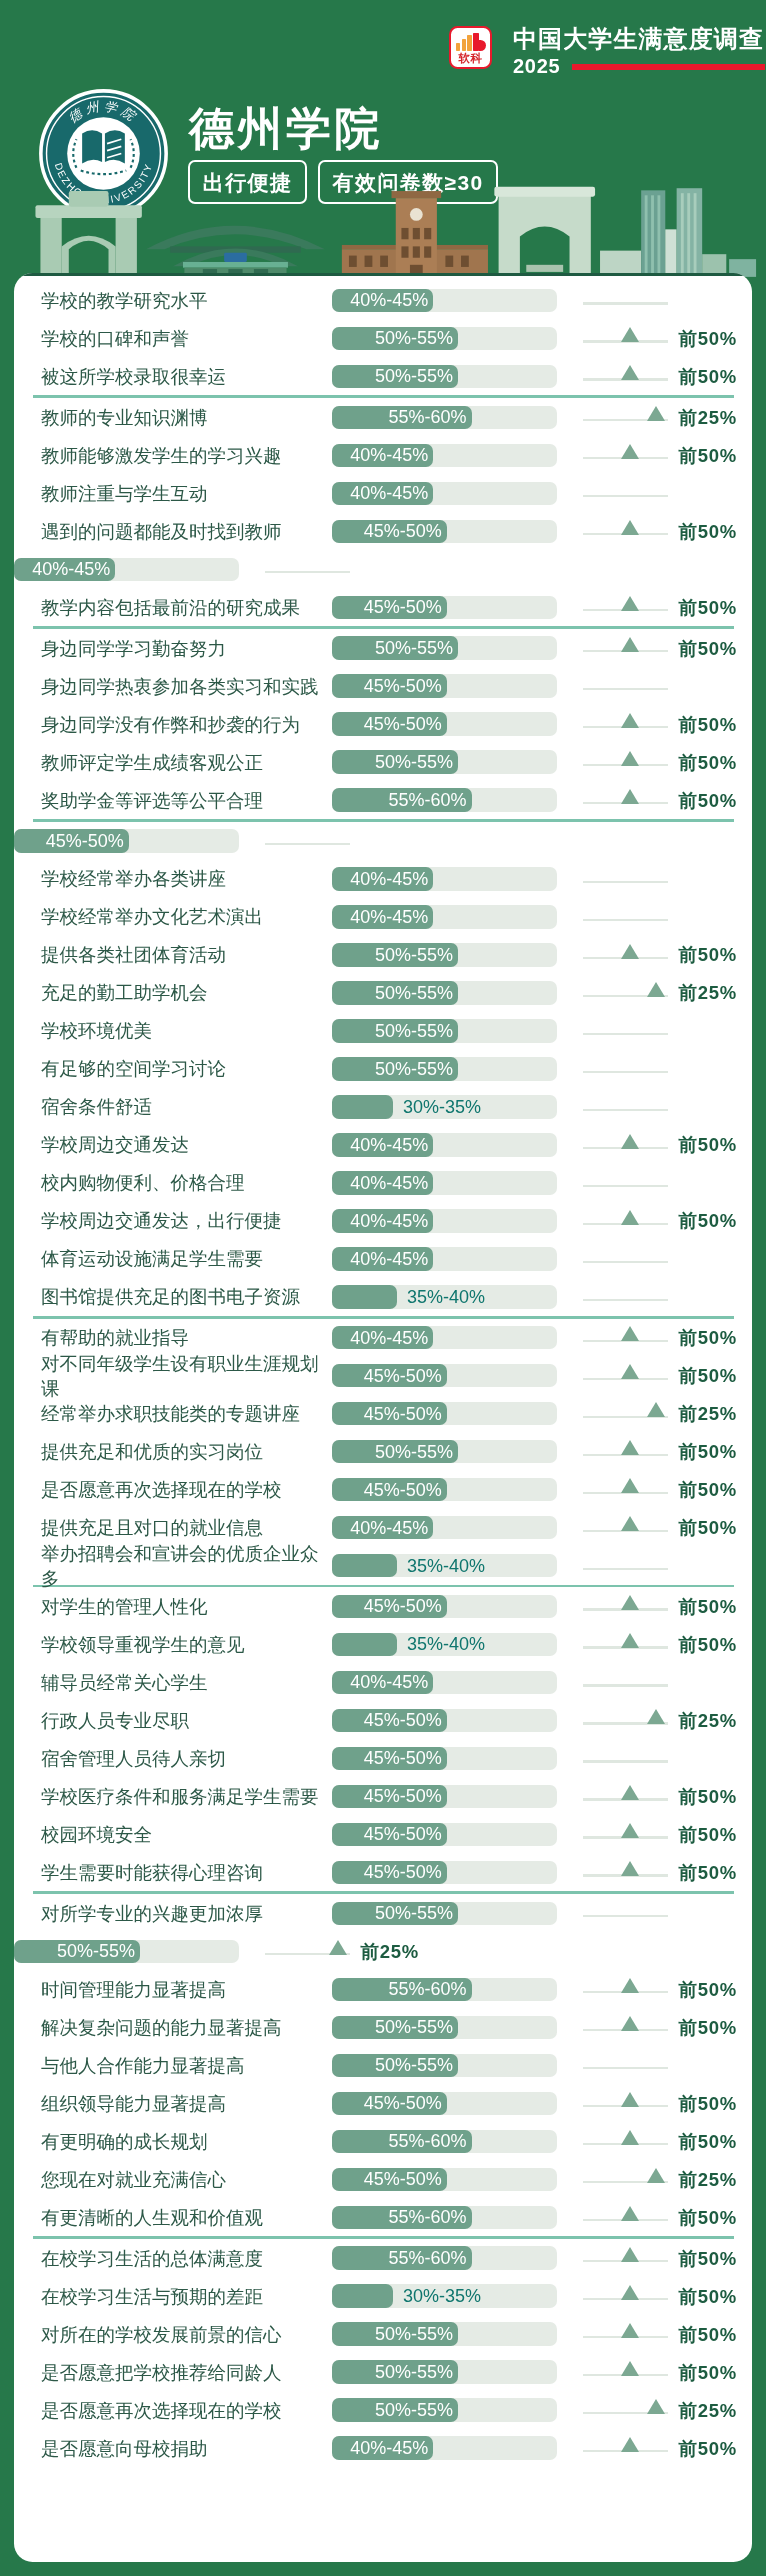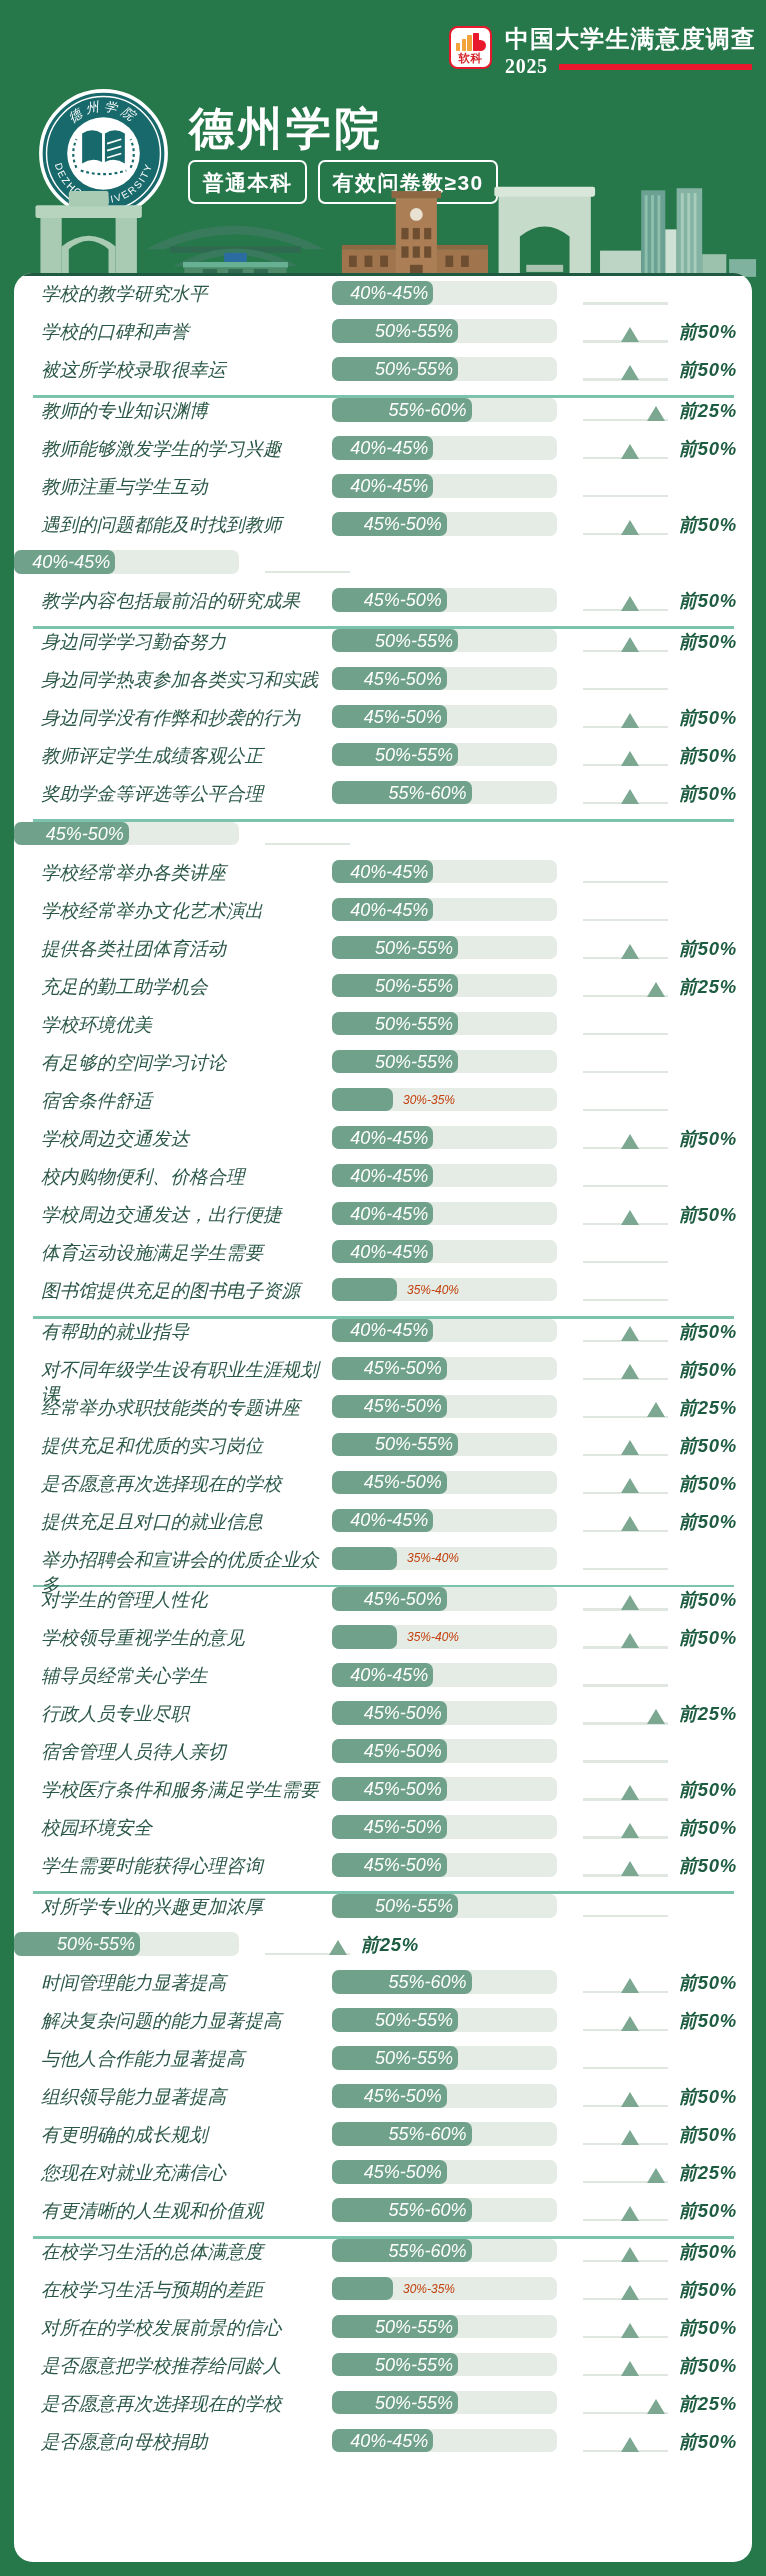--- a/index.html
+++ b/index.html
@@ -14,21 +14,21 @@
     box-sizing:border-box;position:relative;overflow:hidden;}
   .brand-bars{position:absolute;left:5px;top:5px;display:flex;align-items:flex-end;height:18.5px;}
   .bbar{width:4.3px;margin-right:1.4px;border-radius:0.7px;}
   .bbar1{height:8.5px;background:#f2a33c;}
   .bbar2{height:12px;background:#f2a33c;}
   .bbar3{height:16.3px;background:#f2a33c;}
   .bbarR{width:5.7px;height:18.5px;background:#e8192c;}
   .bbarRound{width:7px;height:11.4px;background:#e8192c;border-radius:0 7px 7px 0;margin-left:-1.4px;}
   .brand-ruanke{position:absolute;left:0;bottom:0.7px;width:100%;text-align:center;
     color:#d5262b;font-weight:bold;font-size:11.4px;letter-spacing:0.7px;}
-  .brand-text{margin-left:13px;color:#fff;font-family:Liberation Serif, serif;}
+  .brand-text{margin-left:21px;color:#fff;}
   .brand-title{font-size:24px;font-weight:bold;letter-spacing:1.1px;line-height:1.1;}
   .brand-sub{display:flex;align-items:center;margin-top:3.5px;}
   .brand-year{font-size:20px;font-weight:bold;letter-spacing:0.7px;}
   .brand-line{width:193px;height:5.7px;background:#e8192c;margin-left:11.4px;}
   
   .uni-title{position:absolute;left:189px;top:99px;color:#fff;font-size:45px;font-weight:bold;letter-spacing:3.5px;}
   .badges{position:absolute;left:188px;top:160px;display:flex;gap:10.6px;}
   .badge{height:44px;line-height:41px;box-sizing:border-box;border:2.1px solid #fff;border-radius:7px;
     padding:0 12.8px;color:#fff;font-size:21px;font-weight:bold;letter-spacing:1.4px;}
   .seal{position:absolute;left:38px;top:88px;width:131px;height:131px;}
@@ -36,28 +36,28 @@
   
   .panel{position:absolute;left:14px;top:273px;width:738px;height:2289px;background:#fff;
     border-radius:18.5px;overflow:hidden;}
   .panel-head{background:#e9efea;height:70px;position:relative;}
   .colh{position:absolute;top:23.4px;font-size:20.6px;font-weight:bold;color:#15503a;letter-spacing:0.7px;}
   .colh1{left:64px;}
   .colh2{left:314px;}
   .colh3{left:571px;}
   .head-line{height:2.8px;background:#1e5a41;}
   .rows{padding:5.7px 0 4.3px 0;}
-  .row{height:38px;display:flex;font-style:italic;}
+  .row{height:38px;display:flex;align-items:center;}
   .q{width:318px;box-sizing:border-box;padding-left:27px;font-size:18.5px;color:#2c5847;}
   .bar{width:225px;height:23.4px;background:#e5ebe5;border-radius:7px;position:relative;flex:none;}
   .fill{height:100%;background:#6fa18b;border-radius:7px;position:relative;}
   .bar-label-in{position:absolute;right:5px;top:50%;transform:translateY(-50%);
     color:#fff;font-size:18px;white-space:nowrap;}
   .bar-label-out{position:absolute;top:50%;transform:translateY(-50%);
-    color:#c2410c;font-size:12px;white-space:nowrap;}
+    color:#0f766e;font-size:18px;white-space:nowrap;}
   .ind{width:85px;height:38px;margin-left:26px;position:relative;flex:none;}
   .ind-line{position:absolute;left:0;right:0;top:21px;height:2.1px;background:#dfe7e0;}
   .tri{position:absolute;width:0;height:0;border-left:9.2px solid transparent;
     border-right:9.2px solid transparent;border-bottom:15px solid #7ca892;top:7.8px;}
   .tri.p50{left:calc(55% - 9.2px);}
   .tri.p25{left:calc(86% - 9.2px);}
   .pct{margin-left:10.6px;font-size:18.5px;font-weight:bold;color:#1d5c41;letter-spacing:0.7px;white-space:nowrap;}
   .divider{height:2.8px;background:#7cc3ad;margin:0 18.5px;}
 </style>
 </head>
@@ -103,21 +103,21 @@
     <path d="M97 98 L117 92 M97 88 L117 82 M97 78 L117 72" stroke="#ffffff" stroke-width="2.5" fill="none"></path>
   </g>
   <path d="M54 112 Q45 92 54 72" stroke="#18696b" stroke-width="3" fill="none" stroke-dasharray="4 4"></path>
   <path d="M130 112 Q139 92 130 72" stroke="#18696b" stroke-width="3" fill="none" stroke-dasharray="4 4"></path>
   <path d="M60 116 Q92 126 124 116" stroke="#18696b" stroke-width="3" fill="none" stroke-dasharray="4 4"></path>
 </svg>
 
 <div class="uni-title">德州学院</div>
 
 <div class="badges">
-  <div class="badge">普通本科</div>
+  <div class="badge">出行便捷</div>
   <div class="badge">有效问卷数≥30</div>
 </div>
 
 <svg class="skyline" viewBox="0 0 1080 135">
 
   <g>
     <rect x="57" y="48" width="30" height="87" fill="#a9cbb3"></rect>
     <rect x="163" y="48" width="30" height="87" fill="#a9cbb3"></rect>
     <path d="M87 135 V92 Q125 62 163 92 V135 Z" fill="#a9cbb3"></path>
     <path d="M97 135 V96 Q125 72 153 96 V135 Z" fill="#26784a"></path>

